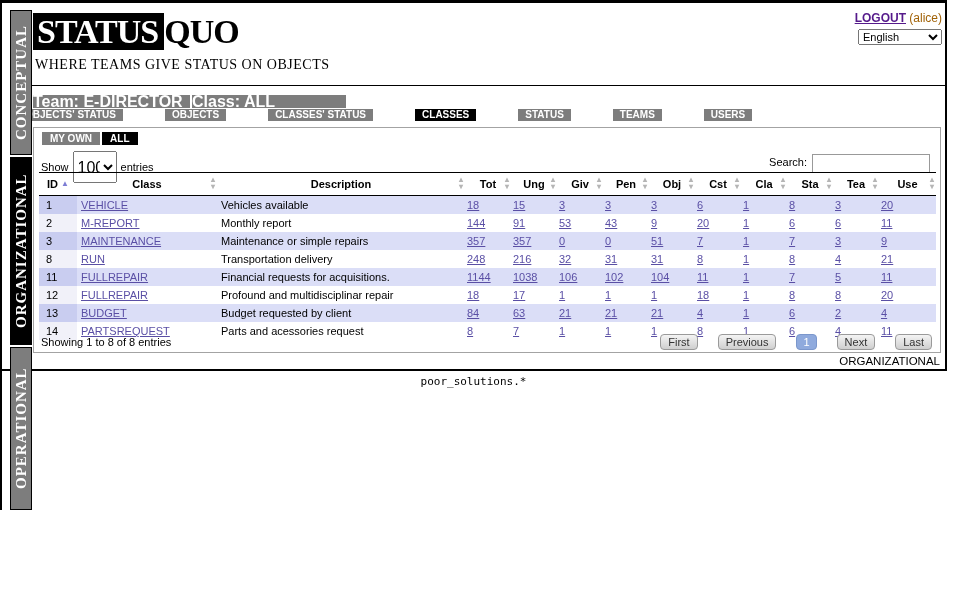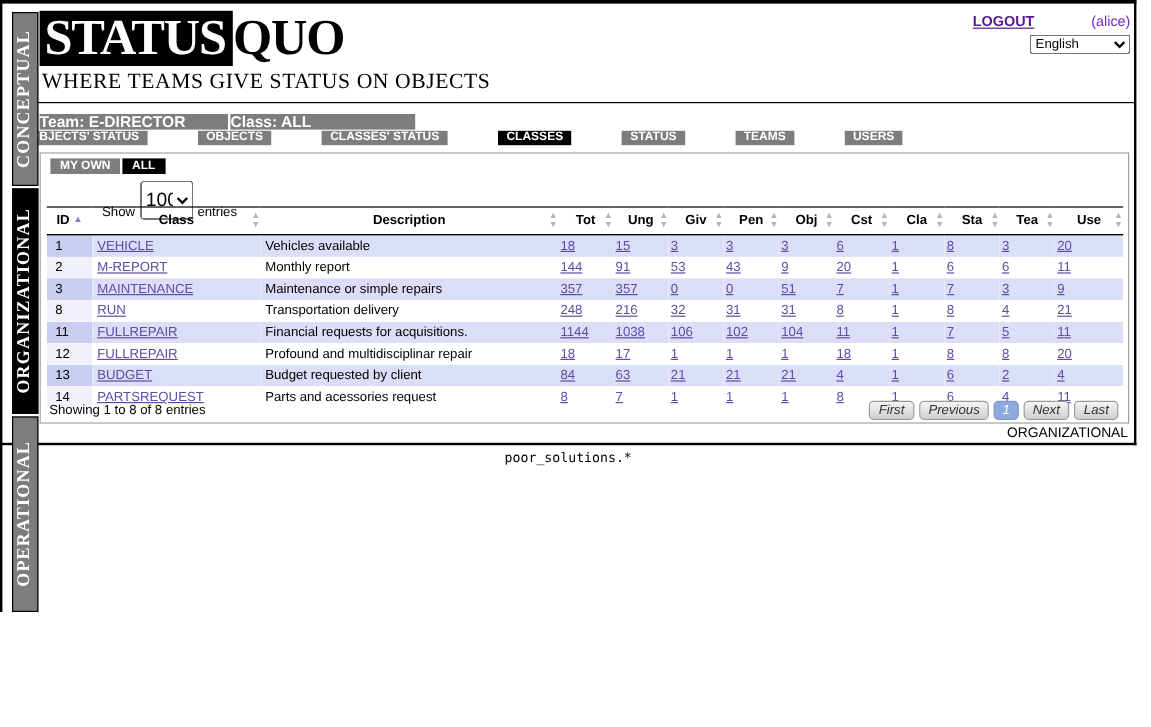--- a/index.html
+++ b/index.html
@@ -21,49 +21,49 @@
     writing-mode:vertical-rl;transform:rotate(180deg);
     display:flex;align-items:center;justify-content:center;margin-bottom:2px;cursor:pointer;
   }
   .ptab:nth-child(1){height:145px;}
   .ptab:nth-child(2){height:188px;}
   .ptab:nth-child(3){height:163px;}
   .ptab.active{background:#000;}
 
   
   .logo{position:absolute;left:33px;top:9px;font-family:"Liberation Serif",serif;font-weight:bold;
-        font-size:42px;line-height:46px;white-space:nowrap;letter-spacing:-1px;}
+        font-size:34px;line-height:46px;white-space:nowrap;letter-spacing:-1px;}
   .logo-status{background:#000;color:#fff;padding:0 6px 0 4px;}
   .logo-quo{color:#000;}
-  .tagline{position:absolute;left:35px;top:57px;font-family:"Liberation Serif",serif;font-size:18px;letter-spacing:0.5px;}
+  .tagline{position:absolute;left:35px;top:57px;font-family:"Liberation Serif",serif;font-size:14px;letter-spacing:0.5px;}
   .session{position:absolute;top:11px;right:17px;text-align:right;font-size:12px;z-index:5;}
   .logout{color:#551a8b;font-weight:bold;text-decoration:underline;cursor:pointer;}
-  .session .user{color:#6d28d9;margin-left:44px;}
+  .session .user{color:#a16207;}
   .session select{display:block;margin:4px 0 0 auto;width:84px;font-size:11px;font-family:"Liberation Sans",sans-serif;}
   .header-sep{position:absolute;left:28px;top:85px;width:917px;height:0;border-top:1px solid #000;}
 
   
   .context-bar{position:absolute;left:33px;top:95px;display:flex;z-index:4;}
-  .ctx-cell{background:#7d7d7d;color:#fff;font-size:13px;font-weight:bold;height:13px;line-height:13px;
+  .ctx-cell{background:#7d7d7d;color:#fff;font-size:16px;font-weight:bold;height:13px;line-height:13px;
             padding-left:0;box-sizing:border-box;margin-right:2px;}
   .ctx-cell:nth-child(1){width:157px;}
   .ctx-cell:nth-child(2){width:154px;}
   .nav-tabs{position:absolute;left:18px;top:109px;display:flex;z-index:4;gap:40px;}
   .ntab{background:#7d7d7d;color:#fff;font-size:10px;font-weight:bold;height:12px;line-height:12px;
         padding:0 7px;margin-right:2px;cursor:pointer;white-space:nowrap;}
   .ntab.active{background:#000;}
 
   
   .panel{position:absolute;left:33px;top:127px;width:908px;height:226px;border:1px solid #a3a3a3;
          box-sizing:border-box;background:#fff;}
   .view-tabs{position:absolute;left:8px;top:4px;display:flex;}
   .vtab{background:#7d7d7d;color:#fff;font-size:10px;font-weight:bold;height:13px;line-height:13px;
         padding:0 8px;margin-right:2px;cursor:pointer;}
   .vtab.active{background:#000;}
-  .controls-left{position:absolute;left:7px;top:23px;font-size:11px;display:flex;align-items:flex-end;margin-left:44px;}
+  .controls-left{position:absolute;left:7px;top:23px;font-size:11px;display:flex;align-items:center;}
   .controls-left select{width:44px;height:32px;font-size:16px;margin:0 4px;font-family:"Liberation Sans",sans-serif;}
   .controls-right{position:absolute;right:10px;top:26px;font-size:11px;}
   .controls-right input{width:112px;height:15px;border:1px solid #999;margin-left:5px;vertical-align:middle;}
 
   
   .classes-table{position:absolute;left:5px;top:44px;width:897px;border-collapse:collapse;
                  table-layout:fixed;font-size:11px;}
   .classes-table th{border-top:1px solid #000;border-bottom:1px solid #000;font-weight:bold;
                     height:20px;text-align:center;position:relative;cursor:pointer;overflow:hidden;white-space:nowrap;}
   .classes-table th.h0{text-align:left;padding-left:8px;}
@@ -79,21 +79,21 @@
   .sorticons{position:absolute;right:2px;top:3px;display:flex;flex-direction:column;
              font-size:8px;line-height:7px;color:#b5b5b5;}
   .sort-active{color:#7d7dd4;font-size:8px;margin-left:3px;vertical-align:2px;}
   col.c0{width:38px;} col.c1{width:140px;} col.c2{width:248px;}
   col.cn{width:46px;} col.cl{width:57px;}
 
   .info{position:absolute;left:7px;bottom:4px;font-size:11px;margin-top:40px;}
   .pagination{position:absolute;right:8px;bottom:2px;}
   .pbtn{display:inline-block;border:1px solid #9a9a9a;border-radius:4px;
         background:linear-gradient(#f4f4f4,#cfcfcf);padding:1px 7px;font-size:11px;
-        margin-left:4px;color:#333;cursor:pointer;font-style:italic;}
+        margin-left:20px;color:#333;cursor:pointer;}
   .pbtn.current{background:#8faadd;border-color:#7b97cc;color:#fff;padding:1px 6px;}
 
   .org-label{position:absolute;right:19px;top:355px;font-size:11.5px;}
   .page-footer{position:absolute;left:0;top:375px;width:947px;text-align:center;
                font-family:"DejaVu Sans Mono","Liberation Mono",monospace;font-size:11px;}
 </style>
 </head>
 <body>
 
 <div class="frame-top"></div>
@@ -142,20 +142,23 @@
       <div class="vtab">MY OWN</div>
       <div class="vtab active">ALL</div>
     </div>
 
   <div class="controls-left">
     <span>Show</span>
     <select><option>100</option></select>
     <span>entries</span>
   </div>
 
+  <div class="controls-right">
+    <span>Search:</span><input type="text" value="" style="">
+  </div>
 
   <table class="classes-table">
     <colgroup>
         <col class="c0">
         <col class="c1">
         <col class="c2">
         <col class="cn">
         <col class="cn">
         <col class="cn">
         <col class="cn">

